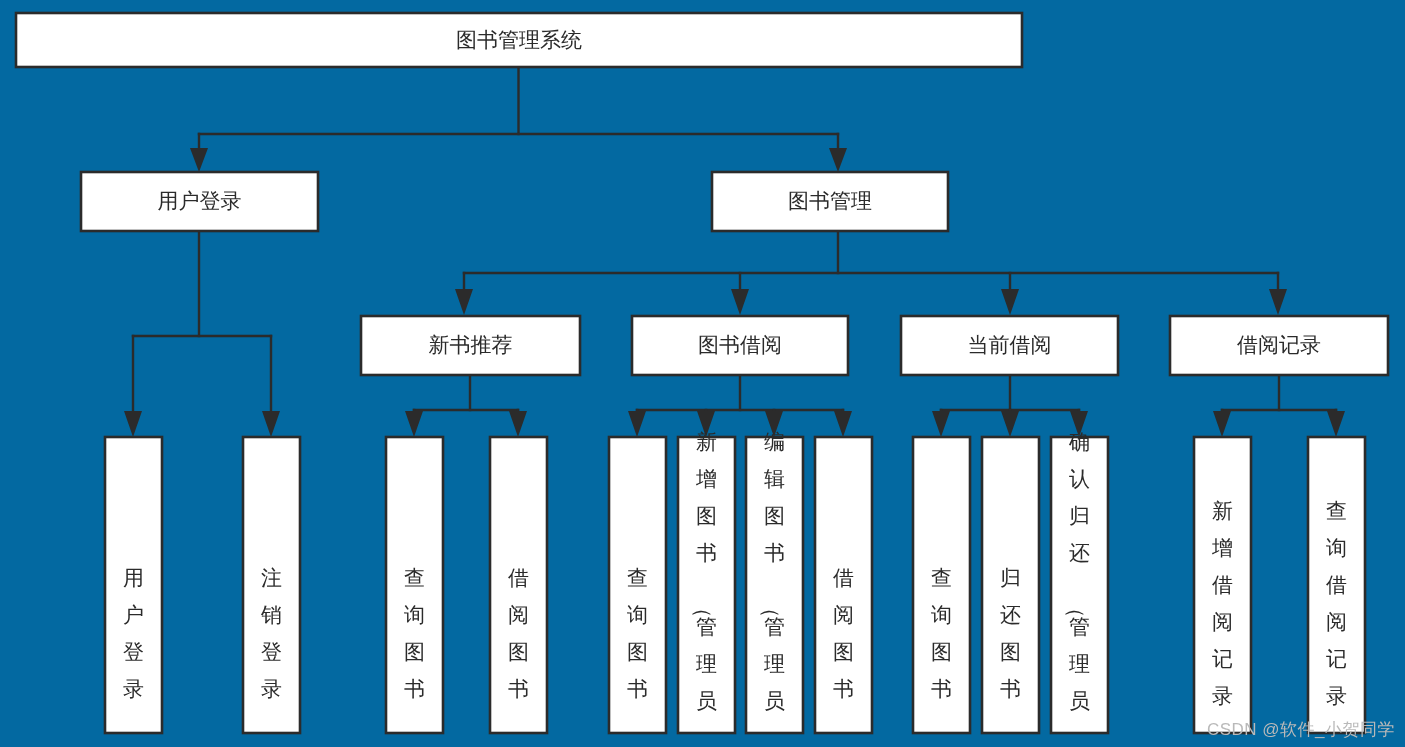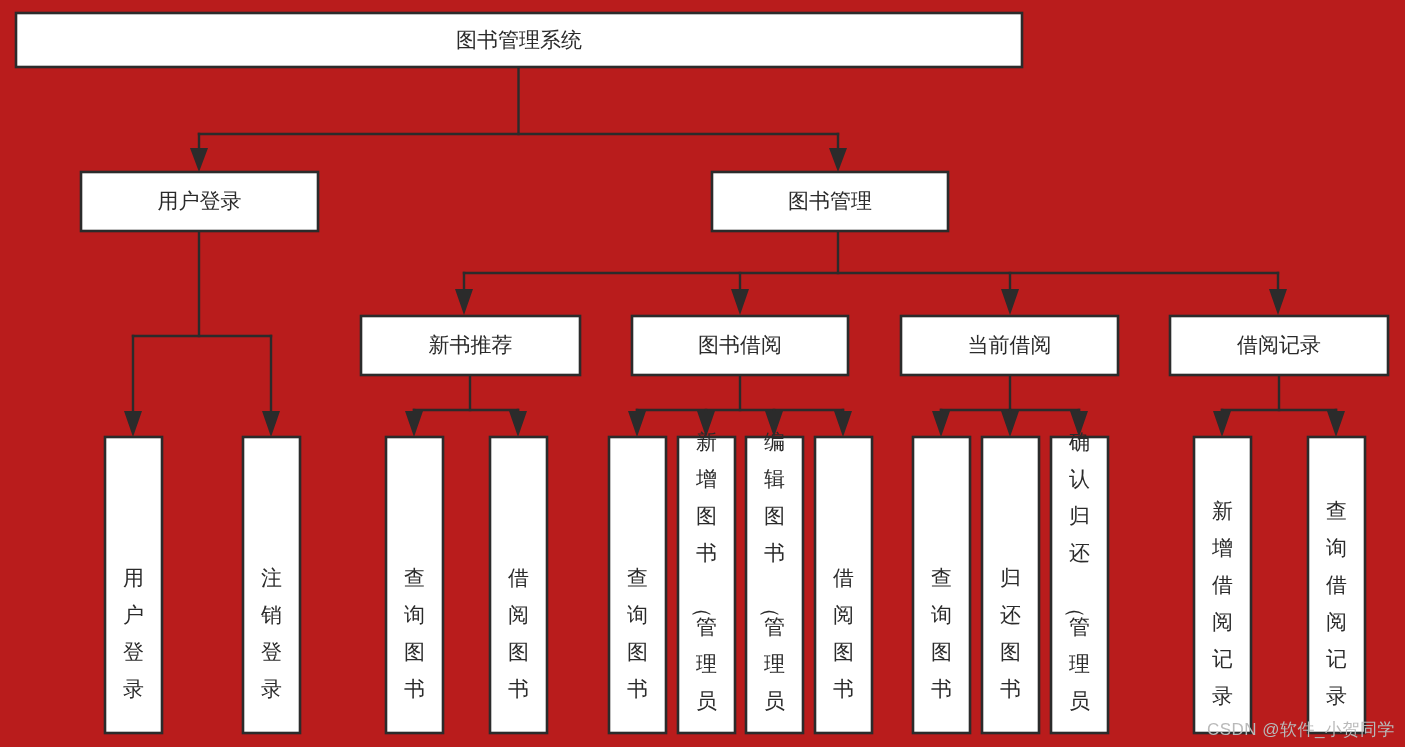--- a/index.html
+++ b/index.html
@@ -11,21 +11,21 @@
   body {
     width: 1405px;
     height: 747px;
     font-family: "Liberation Sans", "DejaVu Sans", sans-serif;
     overflow: hidden;
   }
   #diagram-root {
     position: relative;
     width: 1405px;
     height: 747px;
-    background: #b91c1c;
+    background: #0369a1;
   }
   svg.flow {
     position: absolute;
     left: 0;
     top: 0;
     width: 1405px;
     height: 747px;
     display: block;
   }
   .node-rect {

